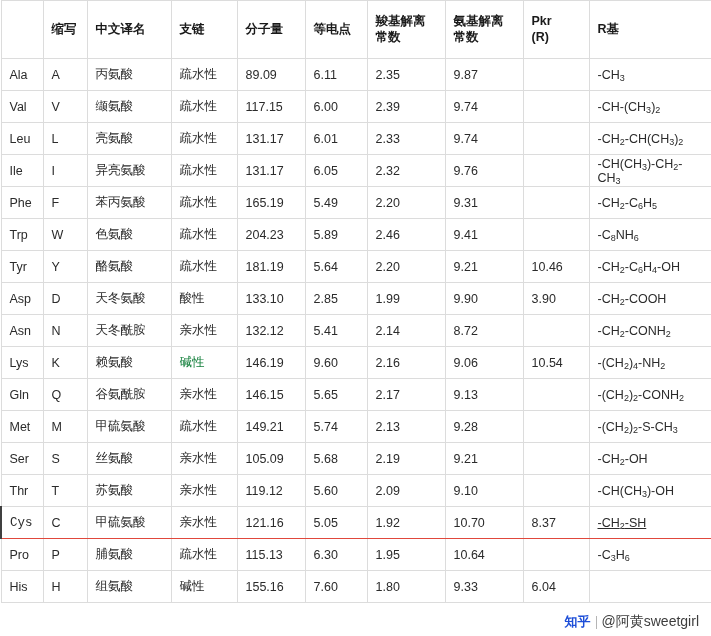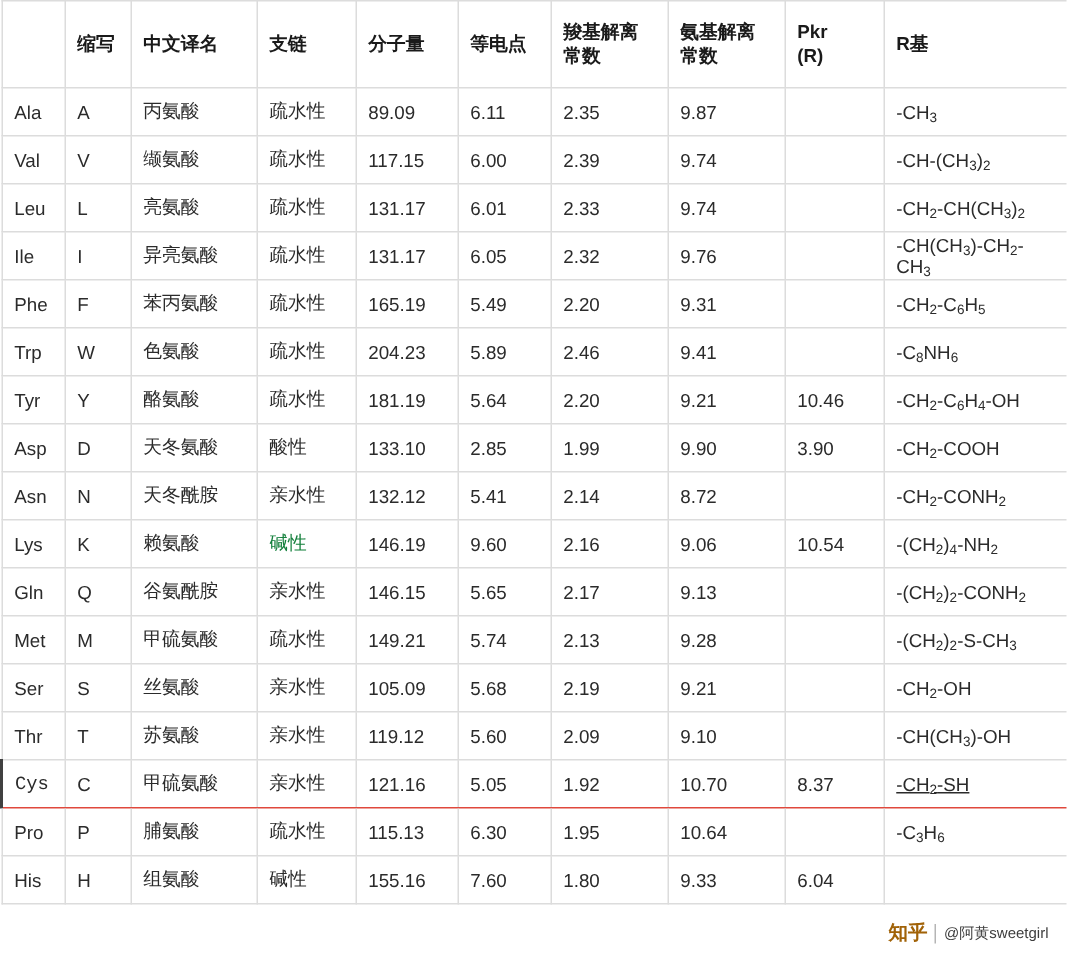--- a/index.html
+++ b/index.html
@@ -74,28 +74,28 @@
     align-items: center;
     gap: 5px;
     font-size: 13px;
     color: #3d3d3d;
     background: rgba(255,255,255,0.85);
     padding: 1px 4px;
   }
   .wm-logo {
     font-size: 13px;
     font-weight: bold;
-    color: #a16207;
+    color: #1d4ed8;
     letter-spacing: 0px;
     text-align: center;
   }
   .wm-divider {
     width: 1px; height: 13px; background: #b5b5b5;
   }
-  .wm-user { font-size: 10px; color: #3d3d3d; }
+  .wm-user { font-size: 14px; color: #3d3d3d; }
 </style>
 </head>
 <body>
 
 <table class="aa-table">
   <colgroup>
     <col class="c-abbr3">
       <col class="c-abbr1">
       <col class="c-cn">
       <col class="c-side">

